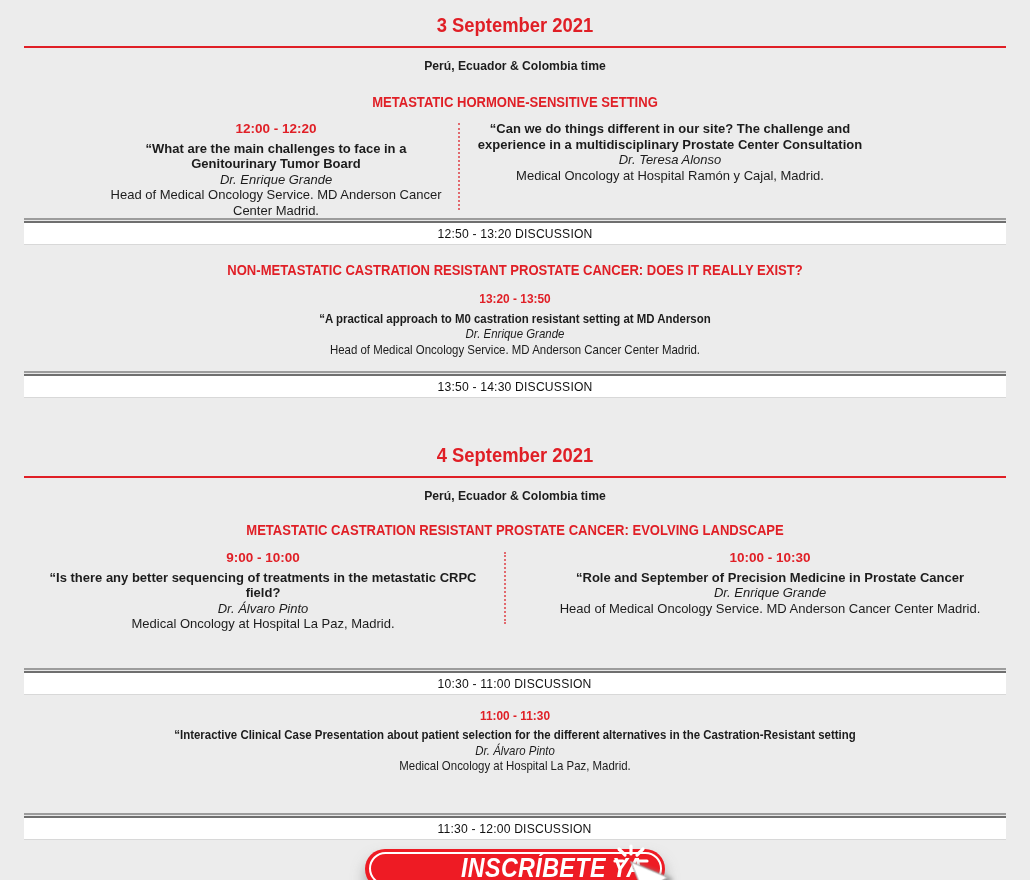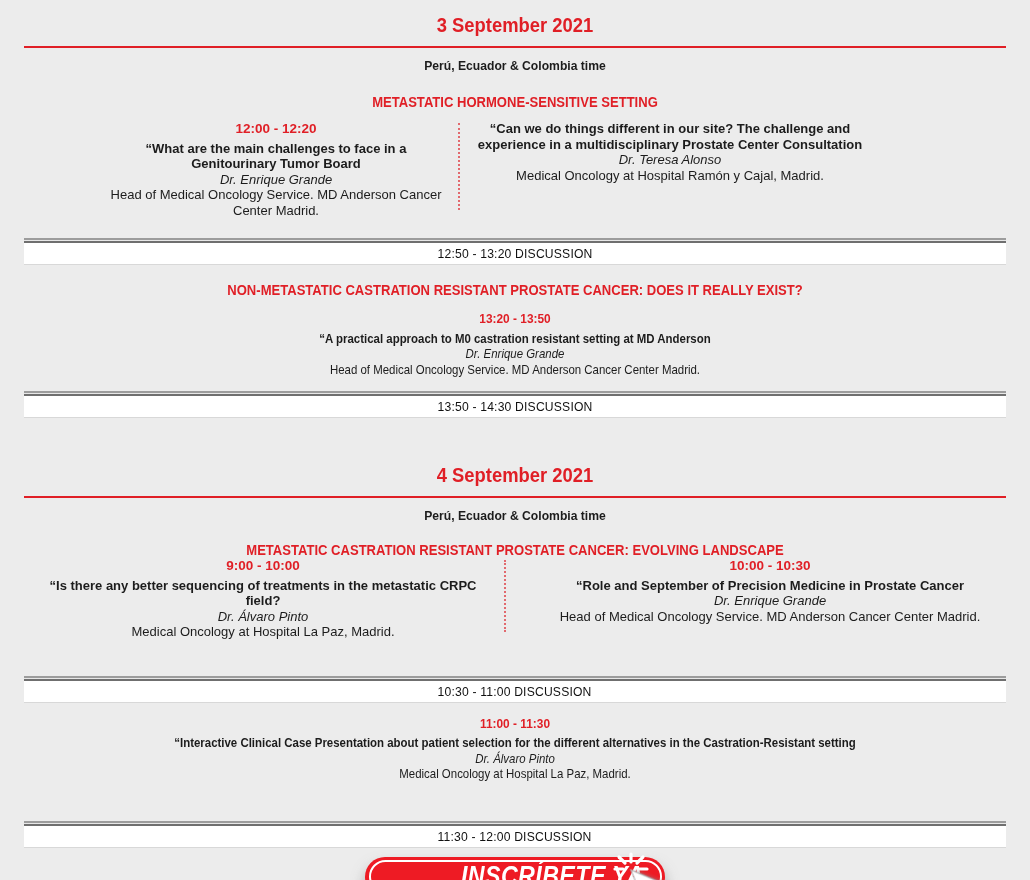--- a/index.html
+++ b/index.html
@@ -28,21 +28,21 @@
     text-align:center;font-size:14.5px;line-height:16px;font-weight:bold;color:var(--red);
     transform:scaleX(.9);
   }
   .sh-1{margin-top:21px;}
   .sh-2{margin-top:17px;}
   .sh-3{margin-top:19px;}
 
   
   .talks-row{display:flex;align-items:stretch;}
   .row-d1{margin-top:11px;padding-left:104px;}
-  .row-d2{margin-top:0;padding-left:32px;}
+  .row-d2{margin-top:12px;padding-left:32px;}
   .row-d1 .talk-left{width:344px;}
   .row-d1 .talk-right{width:400px;}
   .row-d2 .talk-left{width:462px;}
   .row-d2 .talk-right{width:508px;}
   .dotted-divider{
     width:0;border-left:2px dotted #e2696e;
     margin:2px 10px 8px 10px;align-self:stretch;
   }
 
   .talk{text-align:center;font-size:13px;line-height:15.5px;}
@@ -51,21 +51,21 @@
   .talk .speaker{font-style:italic;}
   .talk .affil{}
 
   
   .talk.single{margin-left:0;margin-right:0;transform:scaleX(.88);}
   .single-1{margin-top:13px;}
   .single-2{margin-top:13px;}
 
   
   .disc-bar{margin:0 24px;}
-  .bar-1{margin-top:20px;text-align:right;}
+  .bar-1{margin-top:0;text-align:right;}
   .bar-2{margin-top:14px;}
   .bar-3{margin-top:36px;}
   .bar-4{margin-top:39px;}
   .double-rule{
     height:5px;
     background:linear-gradient(to bottom,#9c9c9c 0 2px,#e7e7e7 2px 3px,#6f6f6f 3px 5px);
   }
   .disc-text{
     background:#fff;height:21px;border-bottom:1px solid #d8d8d8;
     display:flex;align-items:center;justify-content:center;

